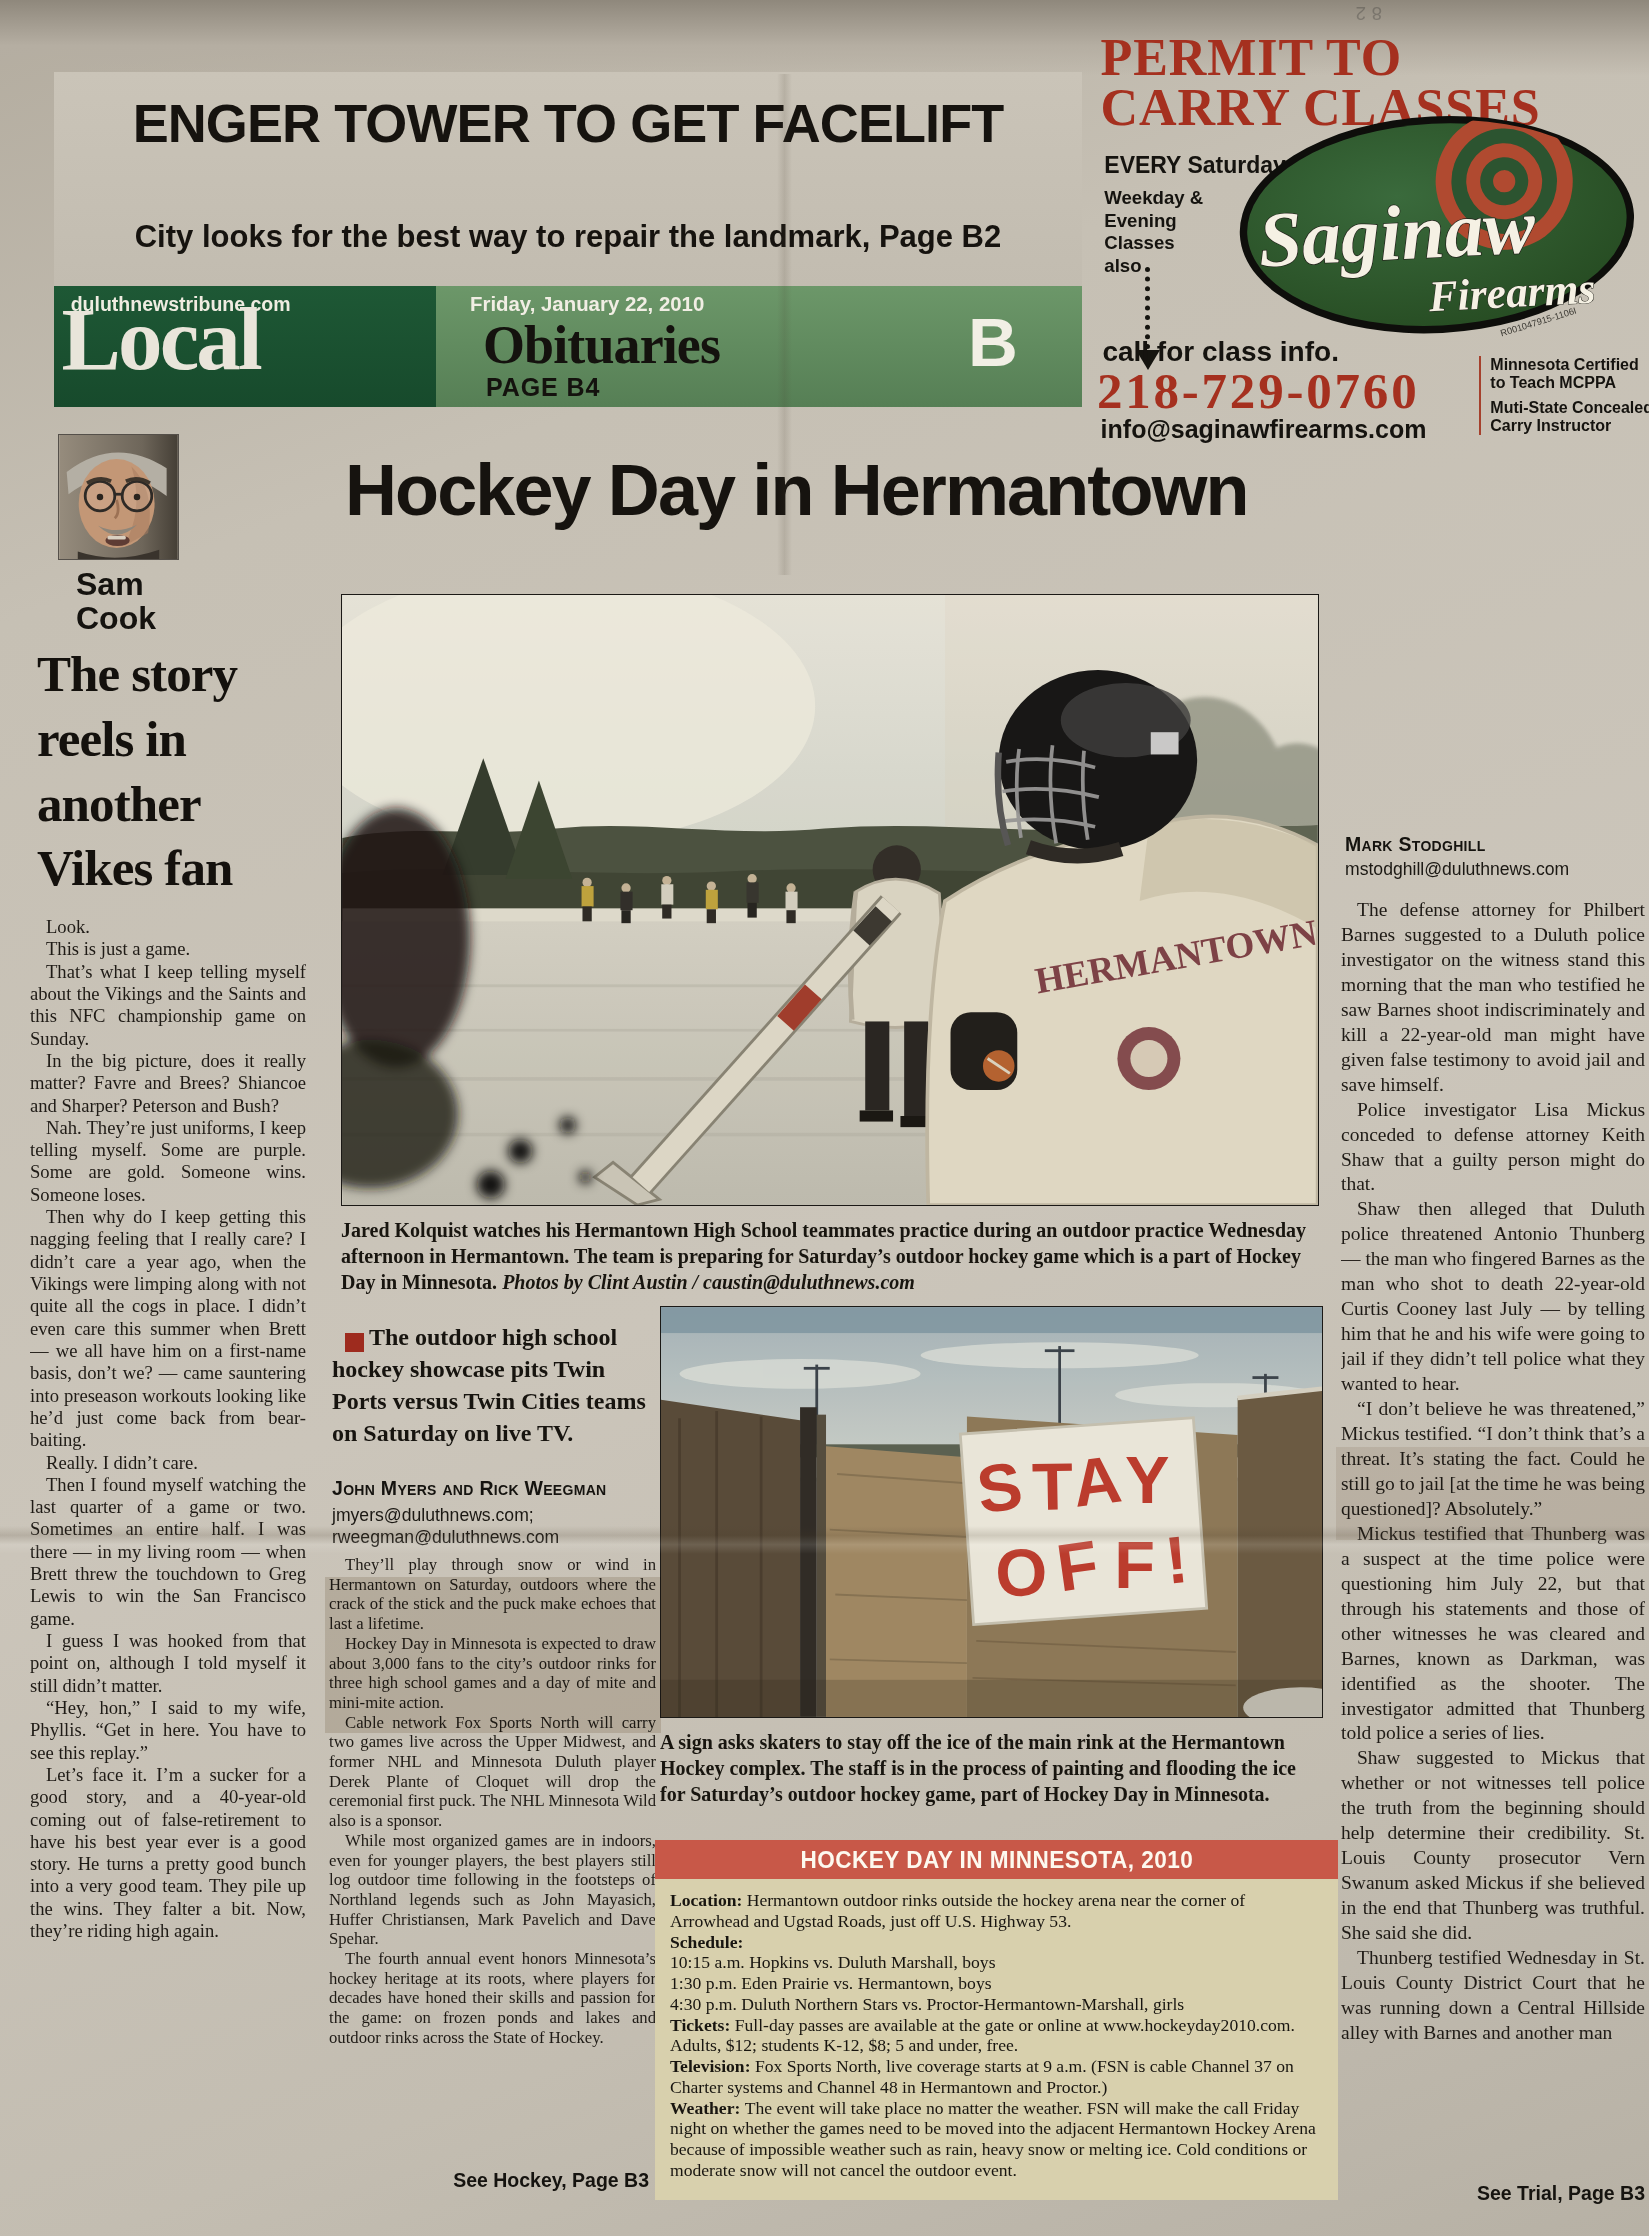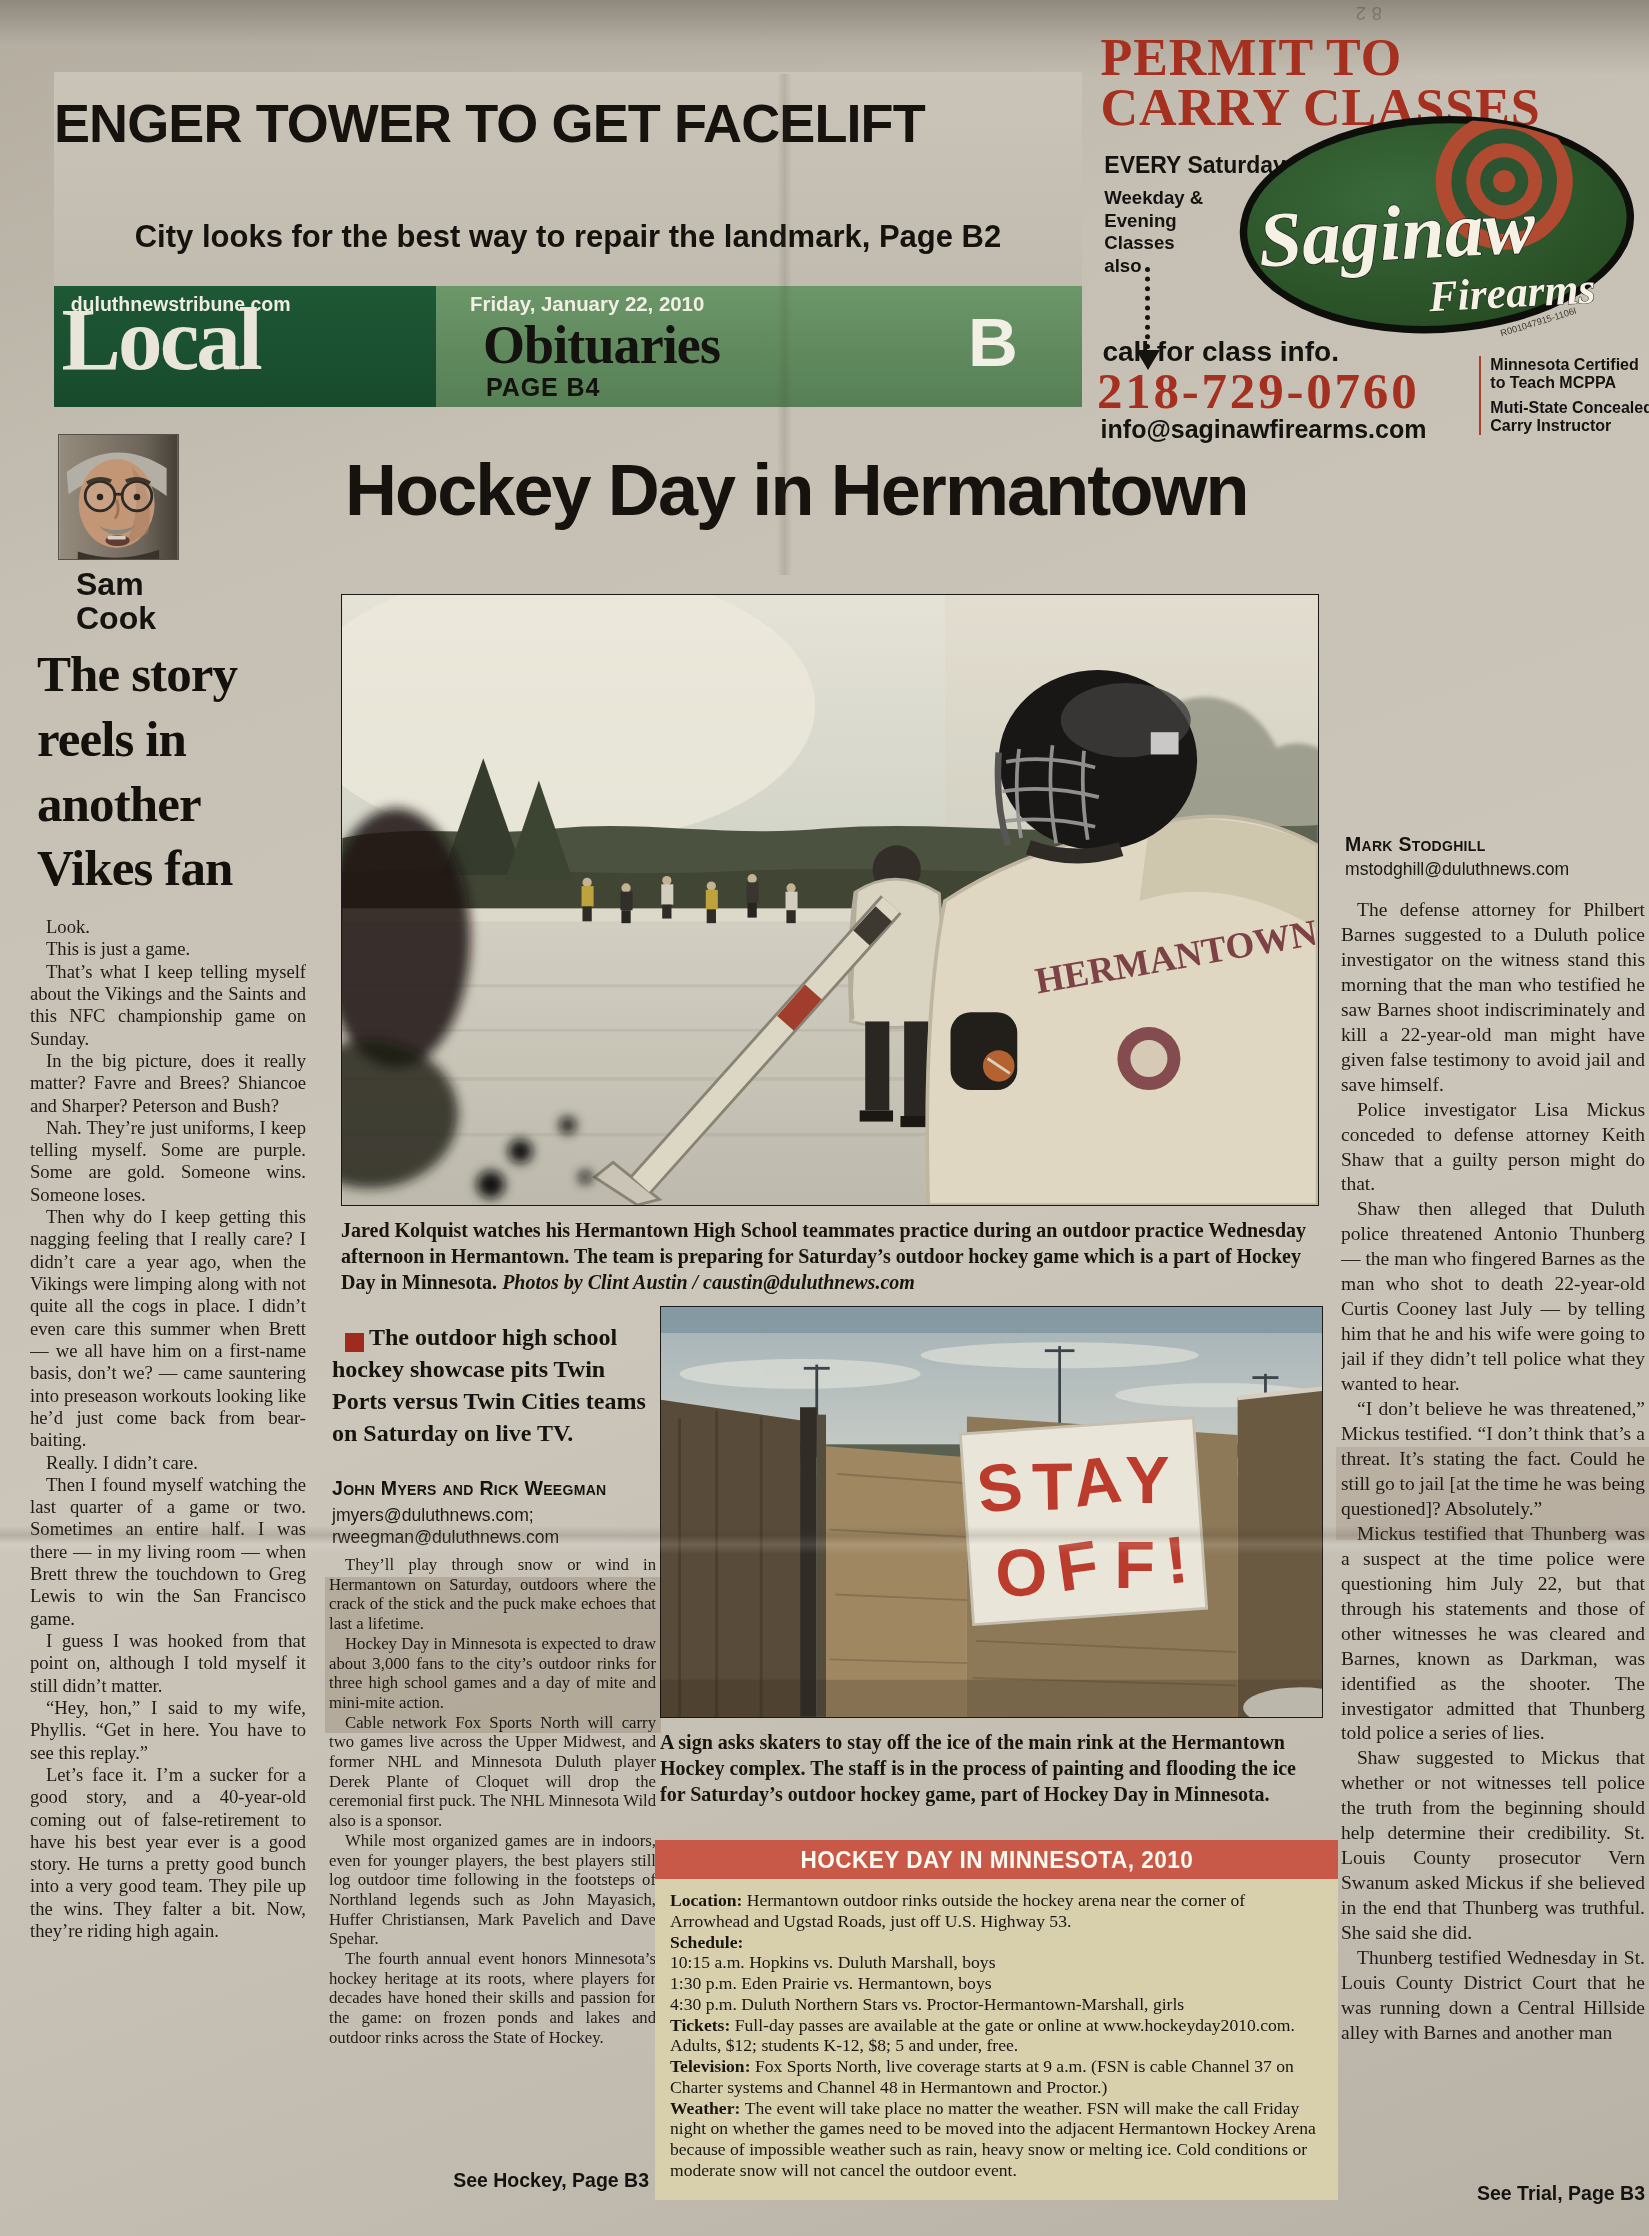--- a/index.html
+++ b/index.html
@@ -7,21 +7,21 @@
         background:linear-gradient(160deg,#b3ac9f 0%,#c6c0b4 22%,#cbc5ba 55%,#c3bdb1 80%,#b7b1a5 100%);
         font-family:"Liberation Serif",serif;color:#1f1b16;}
   .abs{position:absolute;}
   .sans{font-family:"Liberation Sans",sans-serif;}
   .serif{font-family:"Liberation Serif",serif;}
   
   #top-edge{left:0;top:0;width:1649px;height:76px;background:linear-gradient(180deg,#8f887c,#b5aea2 60%,rgba(181,174,162,0));}
   #bleed82{left:1350px;top:1.9px;color:rgba(40,40,40,.28);font-size:18.6px;letter-spacing:5.6px;transform:rotate(180deg);}
   
   #teaser{left:54px;top:72px;width:1028px;height:215px;background:linear-gradient(180deg,#cac4b8,#c2bcb0);}
-  #teaser-headline{left:0;top:20.4px;width:100%;font-weight:bold;font-size:54px;letter-spacing:-0.9px;color:#16130f;}
+  #teaser-headline{left:0;top:20.4px;width:100%;text-align:center;font-weight:bold;font-size:54px;letter-spacing:-0.9px;color:#16130f;}
   #teaser-subhead{left:0;top:147px;width:100%;text-align:center;font-weight:bold;font-size:31px;color:#16130f;}
   
   #band{left:54px;top:286px;width:1184px;height:121px;}
   #band-dark{left:0;top:0;width:382px;height:121px;background:linear-gradient(180deg,#1e5835,#174a2c);}
   #band-light{left:382px;top:0;width:646px;height:121px;background:linear-gradient(180deg,#6c9769,#567f55);}
   #site-url{left:16.7px;top:7.4px;font-weight:bold;font-size:19.5px;color:#efece1;}
   #section-title{left:7.4px;top:9.3px;font-weight:bold;font-size:89px;line-height:1;color:#e9e5da;letter-spacing:-2.8px;}
   #edition-date{left:416px;top:7.4px;font-weight:bold;font-size:20.4px;color:#f1eee4;}
   #obits{left:429px;top:32px;font-weight:bold;font-size:54px;line-height:1;color:#14120e;letter-spacing:-0.9px;}
   #obits-page{left:432px;top:87px;font-weight:bold;font-size:25px;color:#14120e;letter-spacing:0.9px;}

